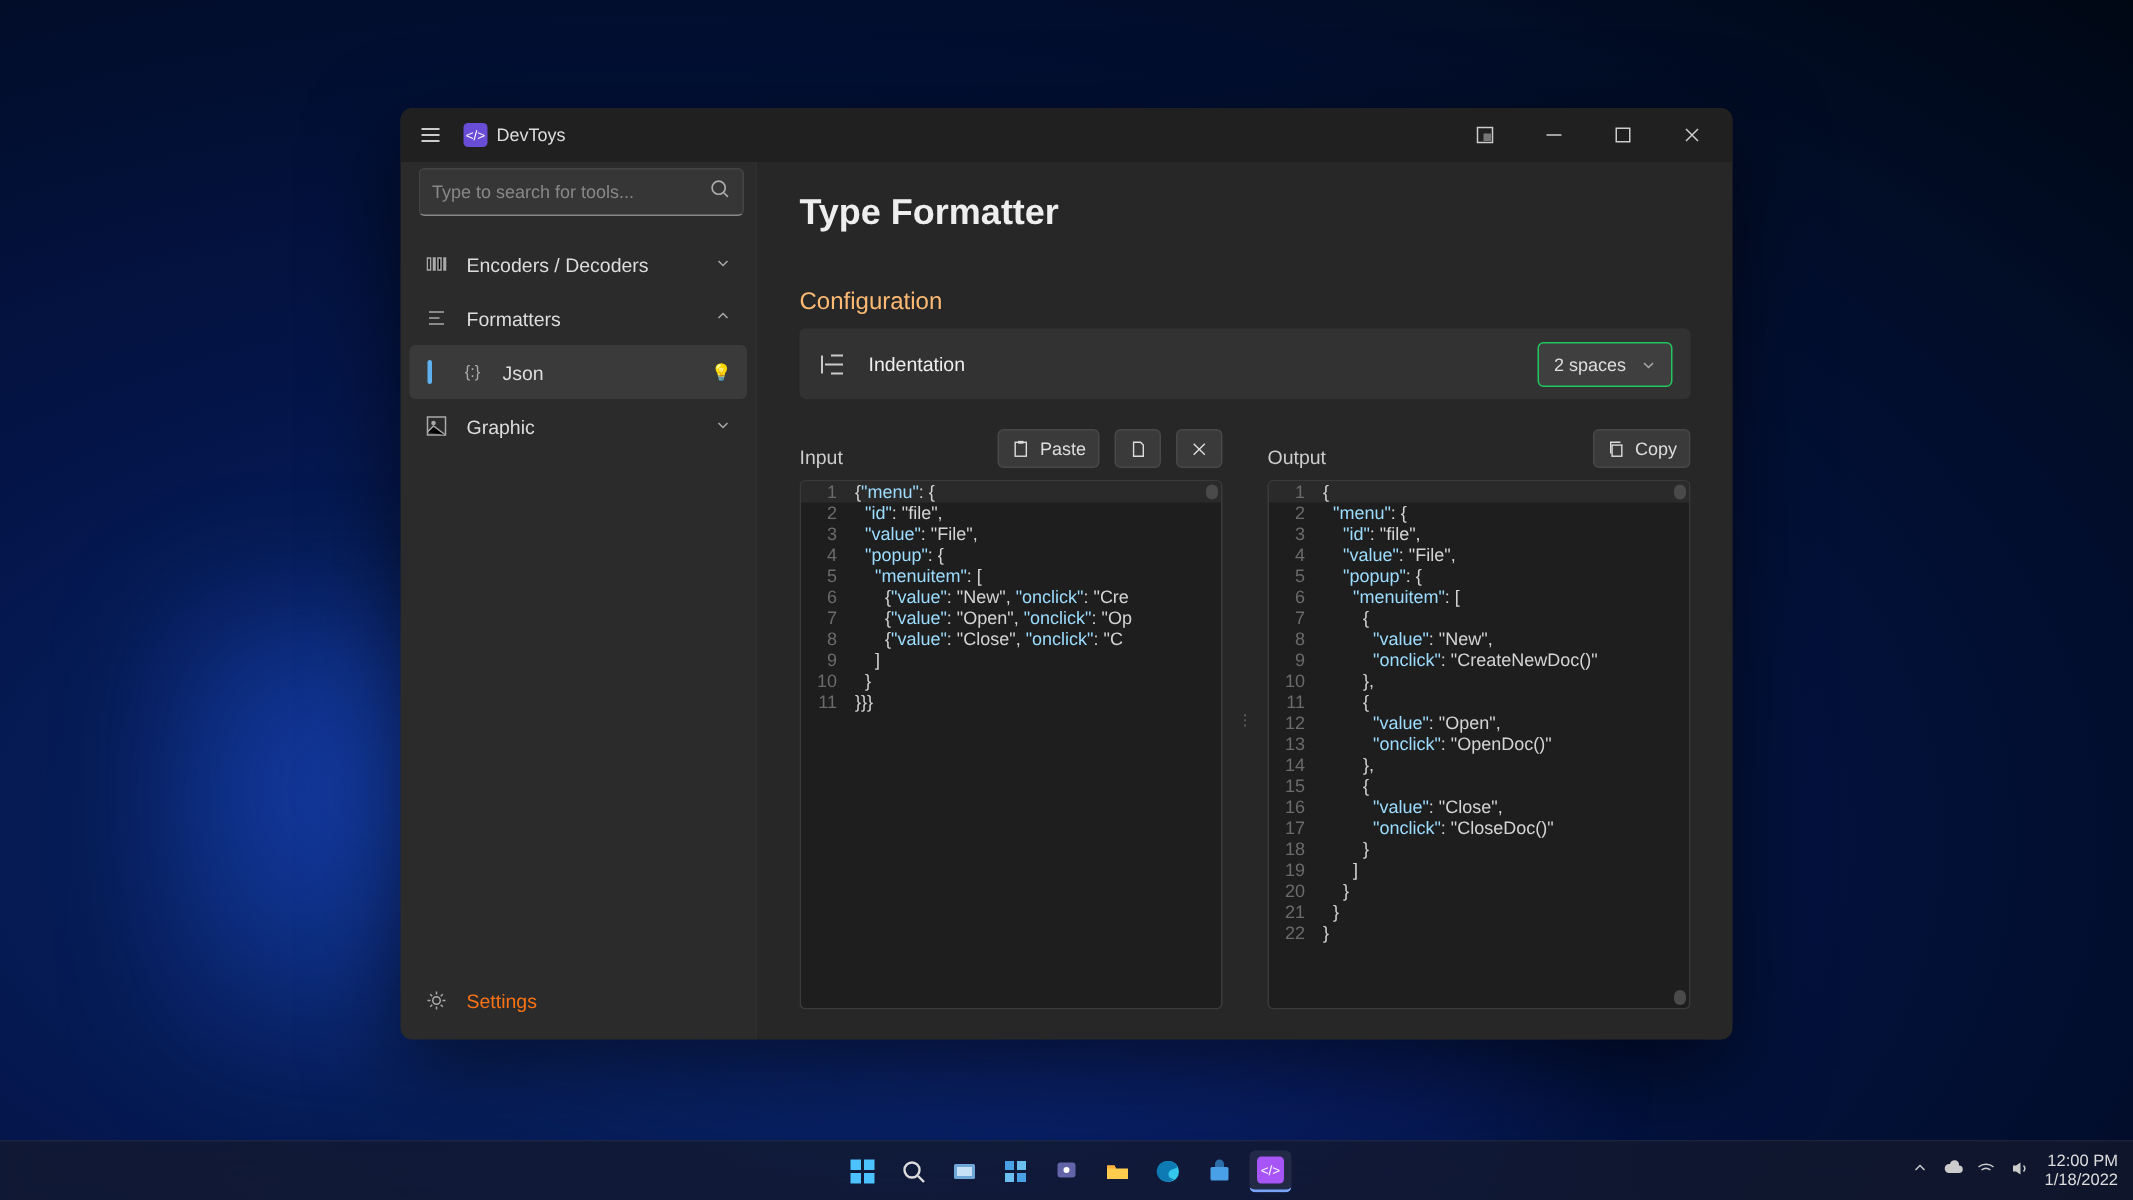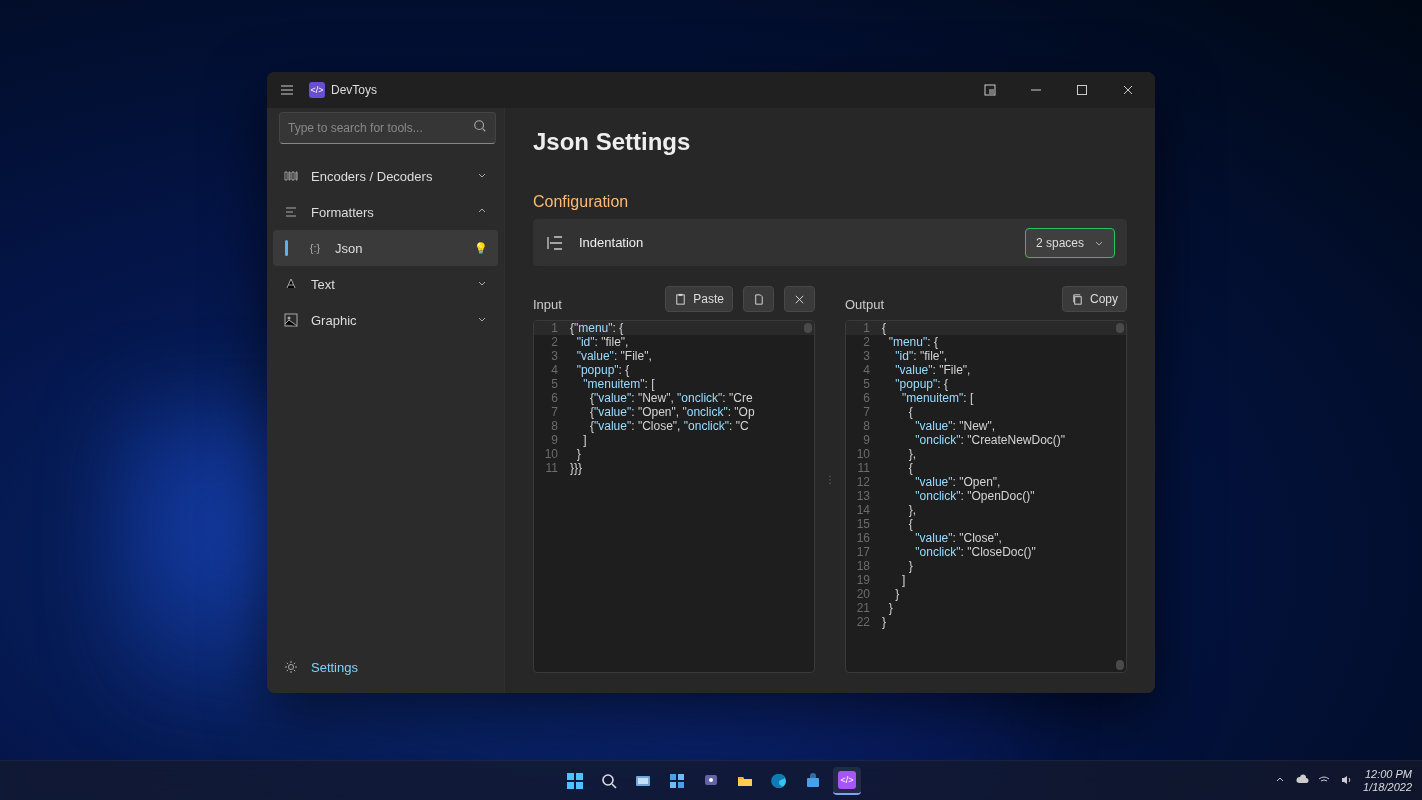--- a/index.html
+++ b/index.html
@@ -66,21 +66,21 @@
 .nav-icon svg { width:16px; height:16px; }
 .nav-label { flex:1; }
 .nav-chevron { color:#aaa; }
 .nav-chevron svg { width:12px; height:12px; }
 .nav-sub { padding-left:22px; }
 .nav-sub .nav-icon { font-size:11px; color:#aaa; }
 .bulb { color:#f5c518; font-size:11px; }
 
 .sidebar-footer { padding:4px 6px; }
 .footer-item {
-  display:flex; align-items:center; height:36px; padding:0 10px; color:#7dd3fc; font-size:13px; gap:12px; cursor:pointer; border-radius:4px;
+  display:flex; align-items:center; height:36px; padding:0 10px; color:#f97316; font-size:13px; gap:12px; cursor:pointer; border-radius:4px;
 }
 
 .main {
   flex:1; background:#272727; padding:20px 28px; display:flex; flex-direction:column; overflow:hidden;
 }
 .page-title { color:#eee; font-size:24px; font-weight:600; margin-bottom:16px; }
 .section-label { color:#fdba74; font-size:16px; margin-bottom:8px;margin-top:21px; }
 .config-card {
   background:#323232; border-radius:4px; height:47px; display:flex; align-items:center;
   padding:0 12px; margin-bottom:20px;
@@ -133,21 +133,21 @@
 .task-icon {
   width:28px; height:28px; border-radius:4px; display:flex; align-items:center; justify-content:center;
   cursor:pointer; font-size:16px;
 }
 .task-icon.active { background:rgba(255,255,255,0.08); border-bottom:2px solid #7aa2f7; }
 .tray {
   position:absolute; right:10px; display:flex; align-items:center; gap:10px; color:#ddd; font-size:11px;
 }
 .tray-icons { display:flex; gap:8px; color:#ccc; }
 .tray-icons svg { width:14px; height:14px; }
-.clock { text-align:right; line-height:13px;font-style:italic; }
+.clock { text-align:right; line-height:13px; }
 </style>
 </head>
 <body>
 
 <div class="wallpaper-swirl"></div>
 
 <div class="window">
   <div class="titlebar">
     <div class="hamburger">
       <svg viewBox="0 0 16 16">
@@ -223,31 +223,20 @@
               </svg></span>
         </div>
 
         <div class="nav-item nav-sub active">
           <span class="nav-icon">{:}</span>
           <span class="nav-label">Json</span>
           <span class="bulb">💡</span>
         </div>
 
 
-        <div class="nav-item">
-          <span class="nav-icon">
-              <svg viewBox="0 0 16 16">
-                <path stroke="currentColor" d="M4 12L8 3l4 9M5.5 9h5"></path>
-              </svg>
-            </span>
-          <span class="nav-label">Text</span>
-          <span class="nav-chevron"><svg viewBox="0 0 12 12">
-                <path fill="none" stroke="currentColor" d="M3 5l3 3 3-3"></path>
-              </svg></span>
-        </div>
 
         <div class="nav-item">
           <span class="nav-icon">
               <svg viewBox="0 0 16 16">
                 <rect x="2" y="2" width="12" height="12" fill="none" stroke="currentColor"></rect>
                 <circle cx="6" cy="6" r="1.5" fill="currentColor"></circle>
                 <path stroke="currentColor" d="M2 12l4-4 8 6"></path>
               </svg>
             </span>
           <span class="nav-label">Graphic</span>
@@ -264,21 +253,21 @@
                 <circle cx="8" cy="8" r="2.5" fill="none" stroke="currentColor"></circle>
                 <path fill="none" stroke="currentColor" d="M8 2v2M8 12v2M2 8h2M12 8h2M3.8 3.8l1.4 1.4M10.8 10.8l1.4 1.4M12.2 3.8l-1.4 1.4M5.2 10.8l-1.4 1.4"></path>
               </svg>
             </span>
           <span>Settings</span>
         </div>
       </div>
     </div>
 
     <div class="main">
-      <div class="page-title">Json Settings</div>
+      <div class="page-title">Type Formatter</div>
       <div class="section-label">Configuration</div>
       <div class="config-card">
         <span class="config-icon">
           <svg viewBox="0 0 18 18">
               <path fill="none" stroke="currentColor" stroke-width="1.3" d="M8 3h8M4 9h12M8 15h8M2 3v12"></path>
             </svg>
         </span>
         <span class="config-label">Indentation</span>
         <div class="dropdown">
           <span>2 spaces</span>

